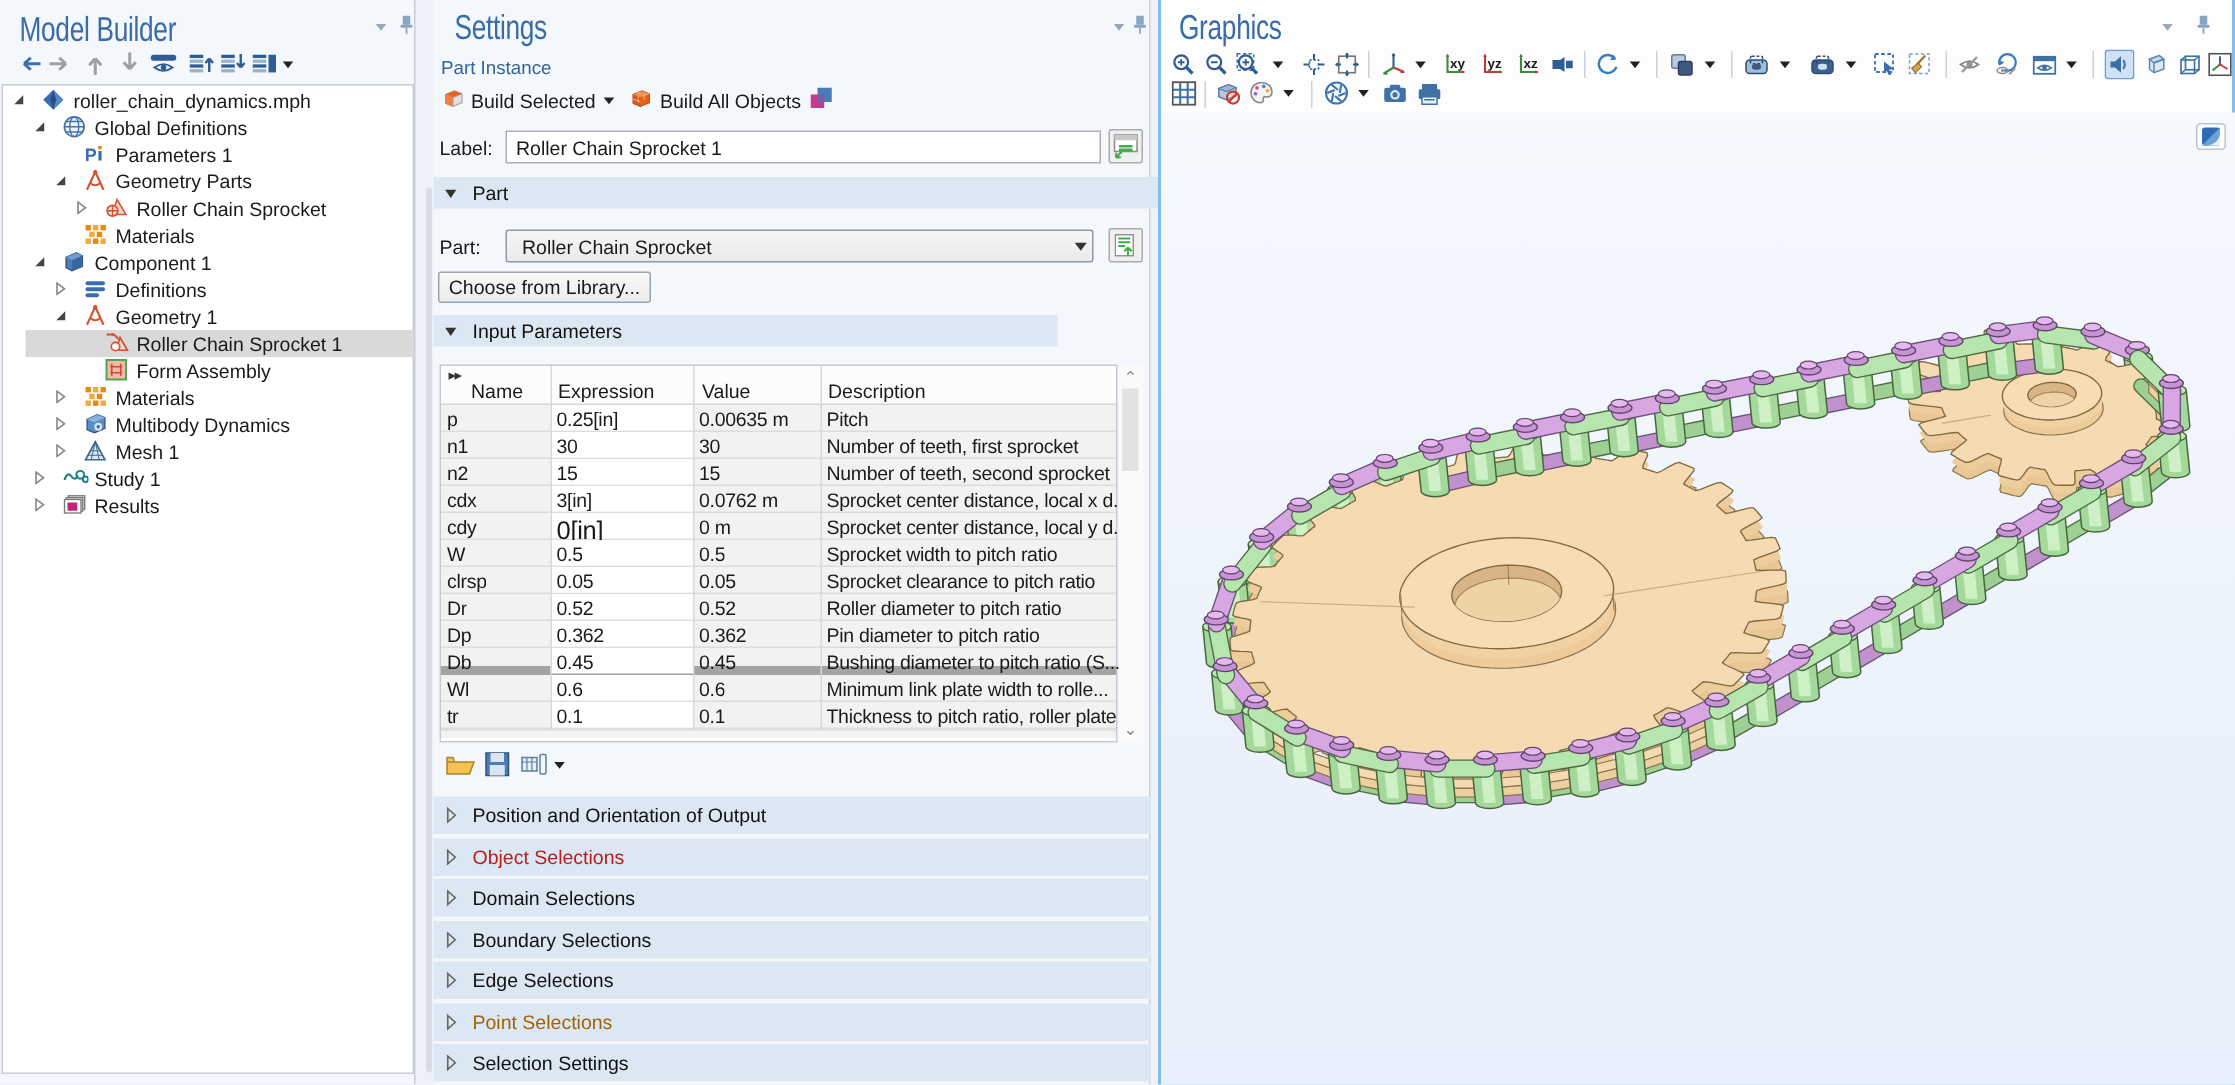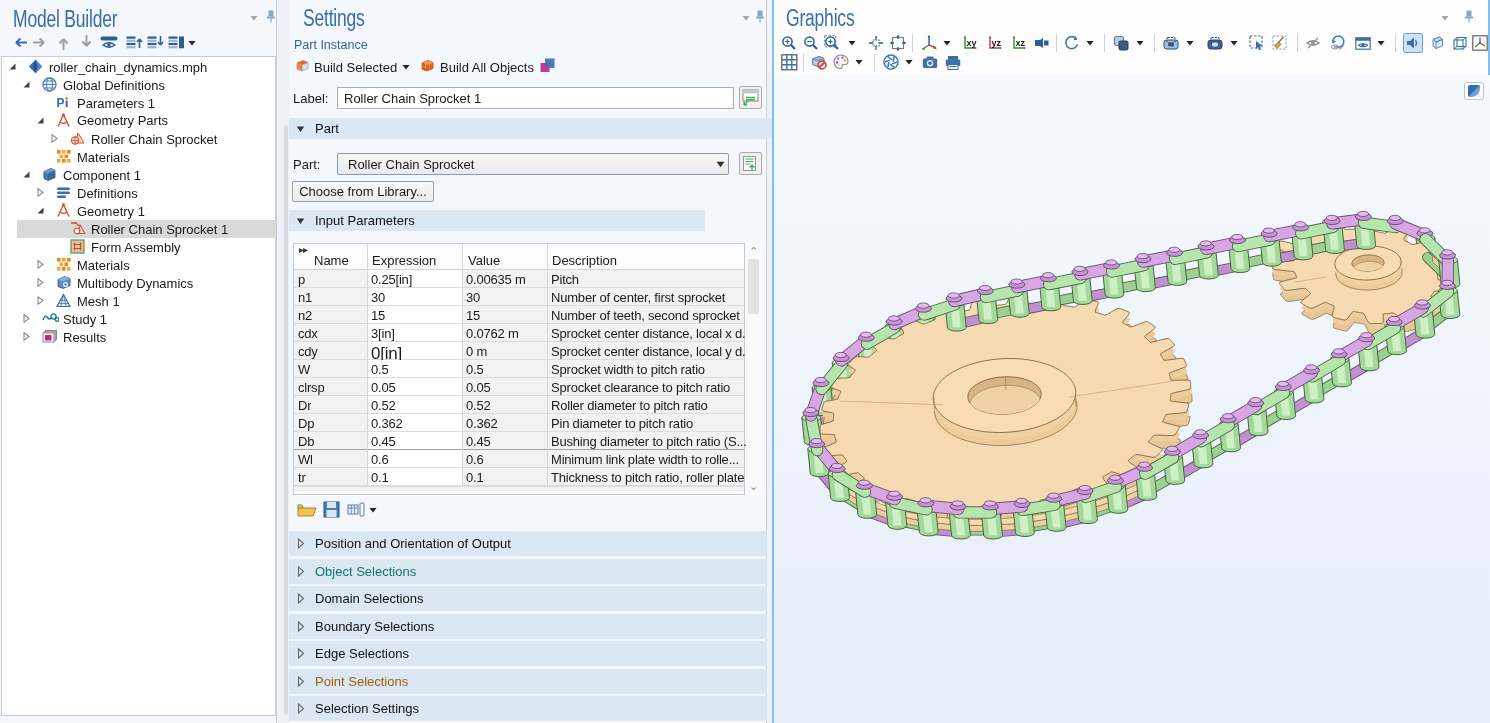--- a/index.html
+++ b/index.html
@@ -303,21 +303,21 @@
       <div style="position:absolute;left:257px;top:2px;font-size:13px;letter-spacing:-0.2px;white-space:nowrap;overflow:hidden">Pitch</div>
     </div>
     <div style="position:absolute;left:0;top:44px;width:100%;height:18px;border-bottom:1px solid #dcdcdc;background:#f2f2f2">
       <div style="position:absolute;left:73px;top:0;width:95px;height:17px;background:#fff"></div>
       <div style="position:absolute;left:73px;top:0;width:1px;height:18px;background:#d8d8d8"></div>
       <div style="position:absolute;left:168px;top:0;width:1px;height:18px;background:#d8d8d8"></div>
       <div style="position:absolute;left:253px;top:0;width:1px;height:18px;background:#d8d8d8"></div>
       <div style="position:absolute;left:4px;top:2px;font-size:13px;letter-spacing:-0.2px;white-space:nowrap;overflow:hidden">n1</div>
       <div style="position:absolute;left:77px;top:2px;font-size:13px;letter-spacing:-0.2px;white-space:nowrap;overflow:hidden">30</div>
       <div style="position:absolute;left:172px;top:2px;font-size:13px;letter-spacing:-0.2px;white-space:nowrap;overflow:hidden">30</div>
-      <div style="position:absolute;left:257px;top:2px;font-size:13px;letter-spacing:-0.2px;white-space:nowrap;overflow:hidden">Number of center, first sprocket</div>
+      <div style="position:absolute;left:257px;top:2px;font-size:13px;letter-spacing:-0.2px;white-space:nowrap;overflow:hidden">Number of teeth, first sprocket</div>
     </div>
     <div style="position:absolute;left:0;top:62px;width:100%;height:18px;border-bottom:1px solid #dcdcdc;background:#f2f2f2">
       <div style="position:absolute;left:73px;top:0;width:95px;height:17px;background:#fff"></div>
       <div style="position:absolute;left:73px;top:0;width:1px;height:18px;background:#d8d8d8"></div>
       <div style="position:absolute;left:168px;top:0;width:1px;height:18px;background:#d8d8d8"></div>
       <div style="position:absolute;left:253px;top:0;width:1px;height:18px;background:#d8d8d8"></div>
       <div style="position:absolute;left:4px;top:2px;font-size:13px;letter-spacing:-0.2px;white-space:nowrap;overflow:hidden">n2</div>
       <div style="position:absolute;left:77px;top:2px;font-size:13px;letter-spacing:-0.2px;white-space:nowrap;overflow:hidden">15</div>
       <div style="position:absolute;left:172px;top:2px;font-size:13px;letter-spacing:-0.2px;white-space:nowrap;overflow:hidden">15</div>
       <div style="position:absolute;left:257px;top:2px;font-size:13px;letter-spacing:-0.2px;white-space:nowrap;overflow:hidden">Number of teeth, second sprocket</div>
@@ -375,21 +375,21 @@
     <div style="position:absolute;left:0;top:170px;width:100%;height:18px;border-bottom:1px solid #dcdcdc;background:#f2f2f2">
       <div style="position:absolute;left:73px;top:0;width:95px;height:17px;background:#fff"></div>
       <div style="position:absolute;left:73px;top:0;width:1px;height:18px;background:#d8d8d8"></div>
       <div style="position:absolute;left:168px;top:0;width:1px;height:18px;background:#d8d8d8"></div>
       <div style="position:absolute;left:253px;top:0;width:1px;height:18px;background:#d8d8d8"></div>
       <div style="position:absolute;left:4px;top:2px;font-size:13px;letter-spacing:-0.2px;white-space:nowrap;overflow:hidden">Dp</div>
       <div style="position:absolute;left:77px;top:2px;font-size:13px;letter-spacing:-0.2px;white-space:nowrap;overflow:hidden">0.362</div>
       <div style="position:absolute;left:172px;top:2px;font-size:13px;letter-spacing:-0.2px;white-space:nowrap;overflow:hidden">0.362</div>
       <div style="position:absolute;left:257px;top:2px;font-size:13px;letter-spacing:-0.2px;white-space:nowrap;overflow:hidden">Pin diameter to pitch ratio</div>
     </div>
-    <div style="position:absolute;left:0;top:188px;width:100%;height:18px;border-bottom:1px solid #a3a3a3;background:#f2f2f2">
+    <div style="position:absolute;left:0;top:188px;width:100%;height:18px;border-bottom:6px solid #a3a3a3;background:#f2f2f2">
       <div style="position:absolute;left:73px;top:0;width:95px;height:17px;background:#fff"></div>
       <div style="position:absolute;left:73px;top:0;width:1px;height:18px;background:#d8d8d8"></div>
       <div style="position:absolute;left:168px;top:0;width:1px;height:18px;background:#d8d8d8"></div>
       <div style="position:absolute;left:253px;top:0;width:1px;height:18px;background:#d8d8d8"></div>
       <div style="position:absolute;left:4px;top:2px;font-size:13px;letter-spacing:-0.2px;white-space:nowrap;overflow:hidden">Db</div>
       <div style="position:absolute;left:77px;top:2px;font-size:13px;letter-spacing:-0.2px;white-space:nowrap;overflow:hidden">0.45</div>
       <div style="position:absolute;left:172px;top:2px;font-size:13px;letter-spacing:-0.2px;white-space:nowrap;overflow:hidden">0.45</div>
       <div style="position:absolute;left:257px;top:2px;font-size:13px;letter-spacing:-0.2px;white-space:nowrap;overflow:hidden">Bushing diameter to pitch ratio (S...</div>
     </div>
     <div style="position:absolute;left:0;top:206px;width:100%;height:18px;border-bottom:1px solid #dcdcdc;background:#f2f2f2">
@@ -436,21 +436,21 @@
 <svg style="position:absolute;left:369px;top:507px" width="8" height="6" viewBox="0 0 8 6">
     <path d="M0.5,1 L7.5,1 L4,5.5 Z" fill="#222"></path>
   </svg>
 <div class="secbar" style="left:289px;top:531px;width:478px">
     <span style="position:absolute;left:26px;font-size:13px;color:#111">Position and Orientation of Output</span>
   </div>
 <svg style="position:absolute;left:297px;top:538px" width="8" height="11" viewBox="0 0 8 11">
     <path d="M1.5,1 L6.5,5.5 L1.5,10 Z" fill="none" stroke="#666" stroke-width="1.1"></path>
   </svg>
 <div class="secbar" style="left:289px;top:558.5px;width:478px">
-    <span style="position:absolute;left:26px;font-size:13px;color:#0f766e">Object Selections</span>
+    <span style="position:absolute;left:26px;font-size:13px;color:#b91c1c">Object Selections</span>
   </div>
 <svg style="position:absolute;left:297px;top:565.5px" width="8" height="11" viewBox="0 0 8 11">
     <path d="M1.5,1 L6.5,5.5 L1.5,10 Z" fill="none" stroke="#666" stroke-width="1.1"></path>
   </svg>
 <div class="secbar" style="left:289px;top:586.0px;width:478px">
     <span style="position:absolute;left:26px;font-size:13px;color:#111">Domain Selections</span>
   </div>
 <svg style="position:absolute;left:297px;top:593.0px" width="8" height="11" viewBox="0 0 8 11">
     <path d="M1.5,1 L6.5,5.5 L1.5,10 Z" fill="none" stroke="#666" stroke-width="1.1"></path>
   </svg>

